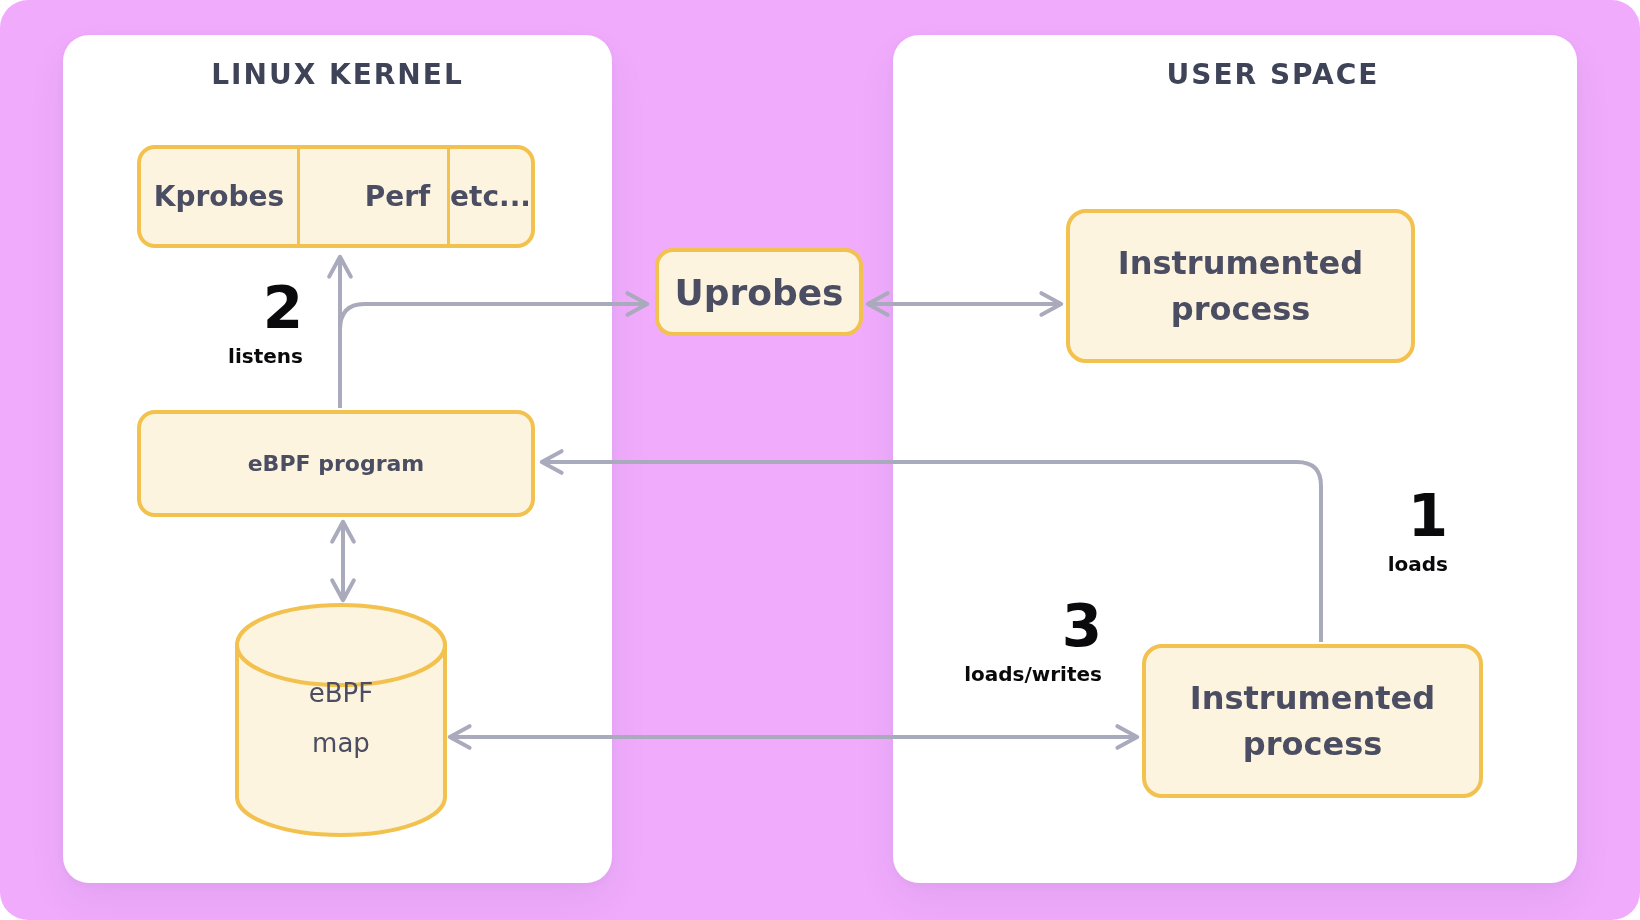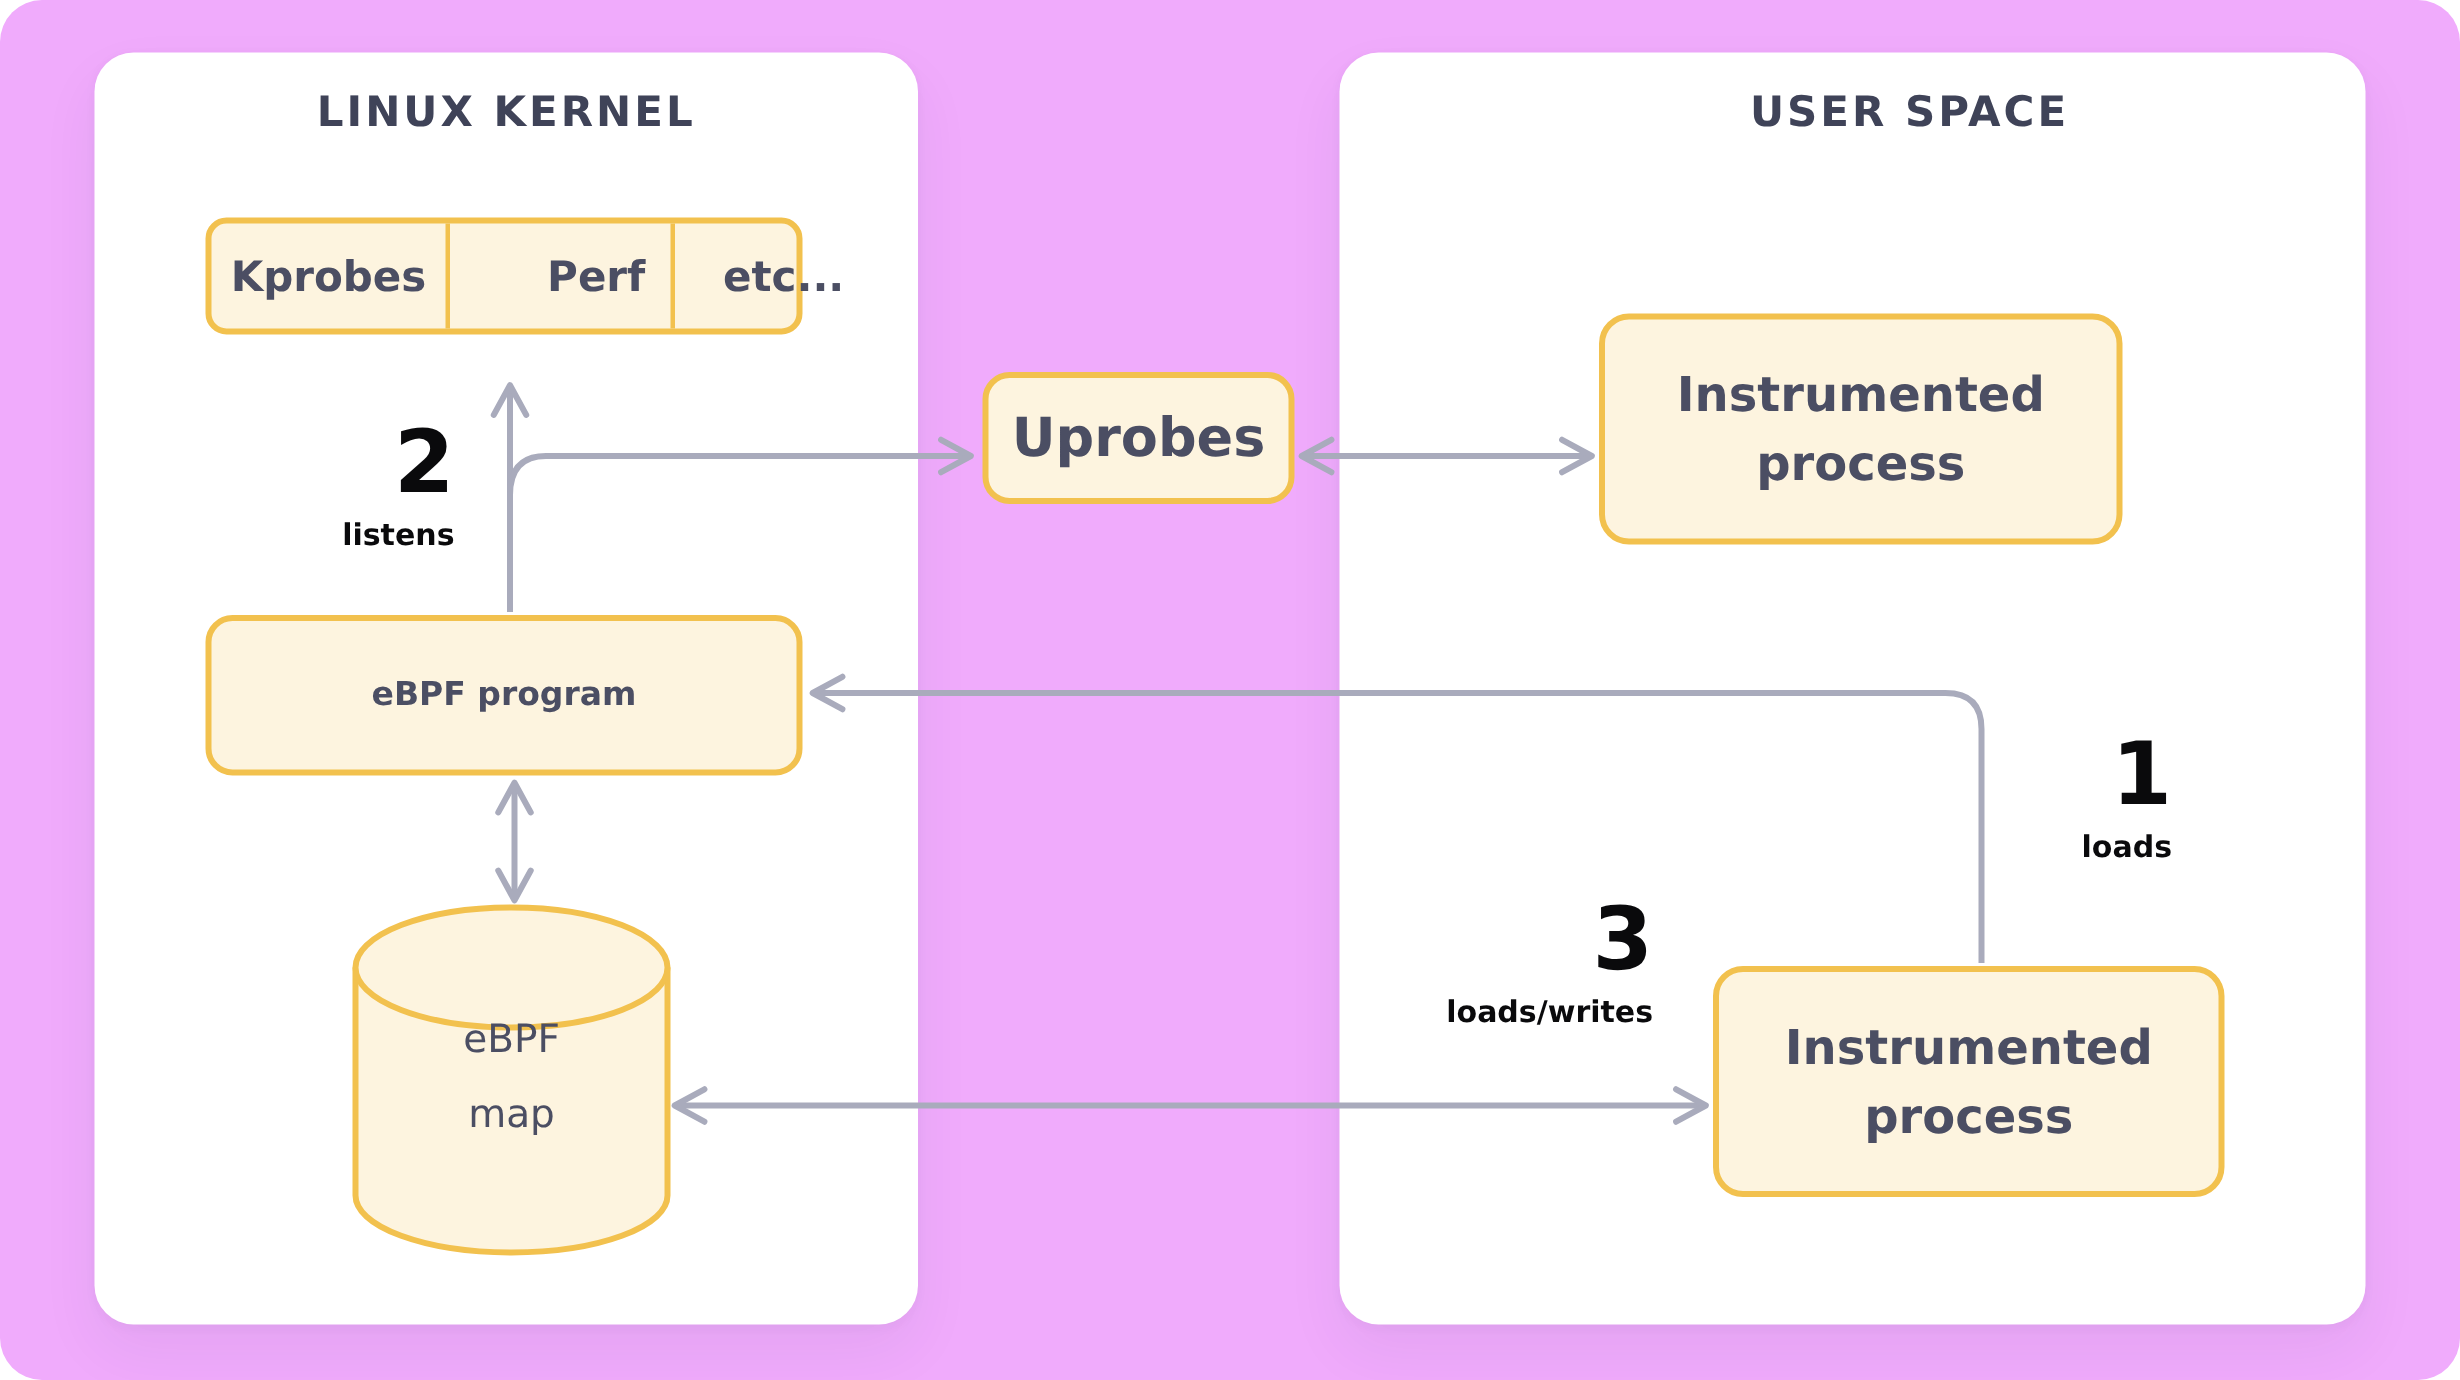--- a/index.html
+++ b/index.html
@@ -36,32 +36,32 @@
     border:4px solid #f2c14e;
     border-radius:18px;
     box-sizing:border-box;
     display:flex;align-items:center;justify-content:center;
     color:#4b4e63;
     font-weight:700;
     text-align:center;
     z-index:2;
   }
   .probe-row{
-    left:137px;top:145px;width:398px;height:78px;
-    padding:0;display:flex;align-items:stretch;justify-content:stretch;border-radius:14px;
+    left:137px;top:145px;width:398px;height:103px;
+    padding:0;display:flex;align-items:stretch;justify-content:stretch;
   }
   .probe-cell{
     display:flex;align-items:center;justify-content:center;
     font-size:28px;
     border-right:3px solid #f2c14e;
   }
   .probe-cell:last-child{border-right:none;}
   .probe-cell.c0{flex:0 0 156px;}
   .probe-cell.c1{flex:0 0 99px;padding-left:48px;}
-  .probe-cell.c2{flex:1 1 auto;padding-left:32px;}
+  .probe-cell.c2{flex:1 1 auto;}
 
   .uprobes{left:655px;top:248px;width:208px;height:88px;font-size:36px;}
   .process-top{left:1066px;top:209px;width:349px;height:154px;border-radius:20px;font-size:32px;line-height:1.45;padding:0 30px;}
   .ebpf-program{left:137px;top:410px;width:398px;height:107px;font-size:22px;}
   .process-bottom{left:1142px;top:644px;width:341px;height:154px;border-radius:20px;font-size:32px;line-height:1.45;padding:0 26px;}
 
   .cyl-label{
     position:absolute;
     left:281px;top:668px;width:120px;
     text-align:center;

